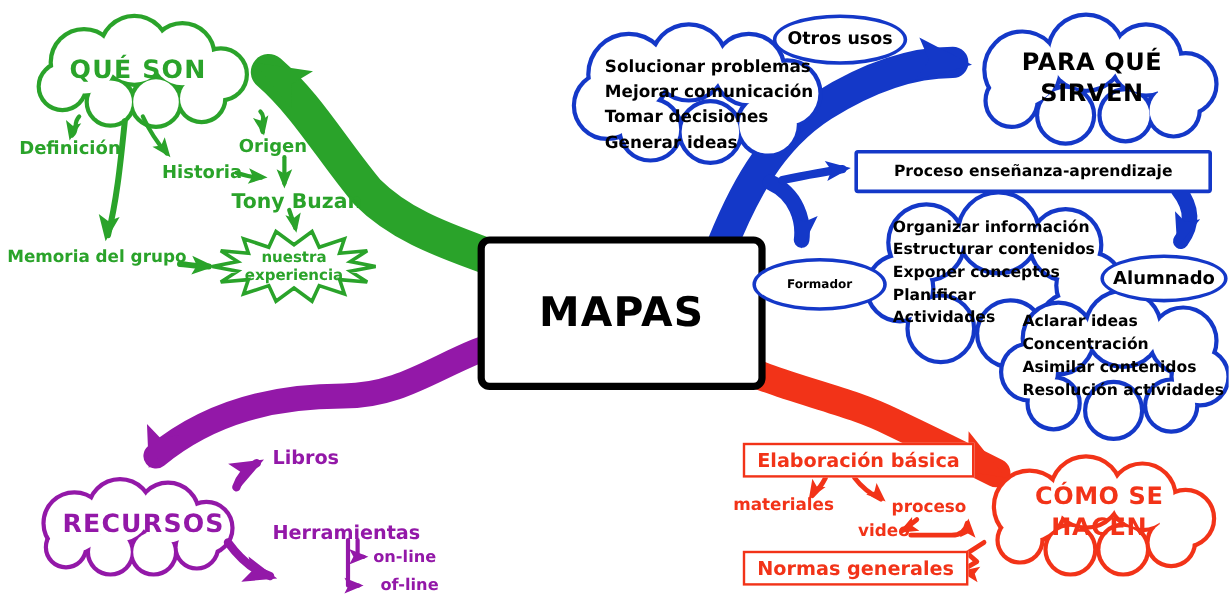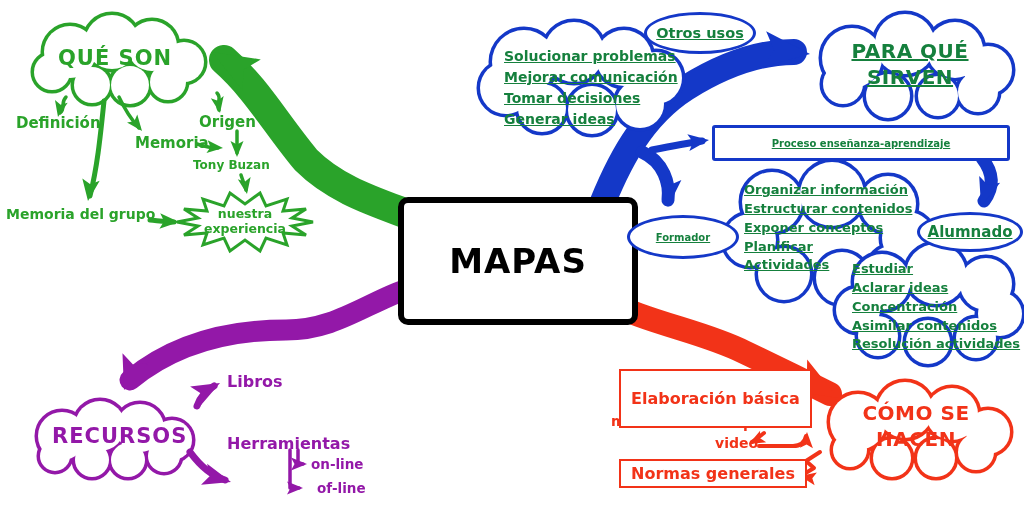--- a/index.html
+++ b/index.html
@@ -25,21 +25,21 @@
   
   .s-green{stroke:#2aa32a;stroke-width:7;}
   .s-blue{stroke:#1438c8;stroke-width:7;}
   .s-purple{stroke:#9318a8;stroke-width:7;}
   .s-red{stroke:#f23318;stroke-width:7;}
 
   .star{fill:#fff;stroke:#2aa32a;stroke-width:3;}
 
   
   .lbl{position:absolute;font-weight:bold;white-space:nowrap;z-index:2;}
-  .green{color:#2aa32a;} .blue{color:#15803d;text-decoration:underline;} .purple{color:#9318a8;} .red{color:#f23318;}
+  .green{color:#2aa32a;} .blue{color:#000000;} .purple{color:#9318a8;} .red{color:#f23318;}
   .center-node{position:absolute;left:398px;top:197px;width:228px;height:116px;z-index:3;
     background:#fff;border:6px solid #000;border-radius:10px;display:flex;flex-direction:column;
     align-items:center;justify-content:center;font-weight:bold;font-size:34px;letter-spacing:1px;color:#000;line-height:1.2;}
   .ellipse{position:absolute;z-index:3;background:#fff;border-radius:50%;display:flex;align-items:center;justify-content:center;font-weight:bold;}
   .box{position:absolute;z-index:3;background:#fff;display:flex;align-items:center;justify-content:center;font-weight:bold;}
   .ctr{text-align:center;}
 </style>
 </head>
 <body>
 
@@ -218,73 +218,72 @@
       <use href="#ah-sm" class="f-purple" transform="translate(303,488) rotate(0)"></use>
     </g>
   </svg>
 
   <div class="center-node">
     <div>MAPAS</div>
   </div>
 
   <div class="lbl green" style="left:58px;top:46px;font-size:21px;letter-spacing:1px;">QUÉ SON</div>
   <div class="lbl green" style="left:16px;top:114px;font-size:15px;">Definición</div>
-  <div class="lbl green" style="left:135px;top:134px;font-size:15px;">Memoria</div>
+  <div class="lbl green" style="left:135px;top:134px;font-size:15px;">Historia</div>
   <div class="lbl green" style="left:199px;top:113px;font-size:15px;">Origen</div>
-  <div class="lbl green" style="left:193px;top:158px;font-size:12px;">Tony Buzan</div>
+  <div class="lbl green" style="left:193px;top:158px;font-size:17px;">Tony Buzan</div>
   <div class="lbl green" style="left:6px;top:206px;font-size:14px;">Memoria del grupo</div>
   <div class="lbl green ctr" style="left:193px;top:206px;width:104px;font-size:12.5px;line-height:1.2;">
     <div>nuestra</div>
     <div>experiencia</div>
   </div>
 
   <div class="ellipse blue" style="left:644px;top:12px;width:106px;height:36px;border:3.5px solid #1438c8;font-size:14.5px;">
     <span>Otros usos</span>
   </div>
   <div class="lbl blue" style="left:504px;top:46px;font-size:14px;line-height:1.5;">
     <div>Solucionar problemas</div>
     <div>Mejorar comunicación</div>
     <div>Tomar decisiones</div>
     <div>Generar ideas</div>
   </div>
   <div class="lbl blue ctr" style="left:828px;top:38px;width:164px;font-size:20px;line-height:1.3;letter-spacing:0.5px;">
     <div>PARA QUÉ</div>
     <div>SIRVEN</div>
   </div>
-  <div class="box blue" style="left:712px;top:125px;width:292px;height:30px;border:3px solid #1438c8;border-radius:3px;font-size:10px;">
+  <div class="box blue" style="left:712px;top:125px;width:292px;height:30px;border:3px solid #1438c8;border-radius:3px;font-size:13px;">
     <span>Proceso enseñanza-aprendizaje</span>
   </div>
   <div class="ellipse blue" style="left:627px;top:215px;width:106px;height:38px;border:3.5px solid #1438c8;font-size:10px;">
     <span>Formador</span>
   </div>
   <div class="lbl blue" style="left:744px;top:181px;font-size:13px;line-height:1.45;">
     <div>Organizar información</div>
     <div>Estructurar contenidos</div>
     <div>Exponer conceptos</div>
     <div>Planificar</div>
     <div>Actividades</div>
   </div>
   <div class="ellipse blue" style="left:917px;top:212px;width:100px;height:34px;border:3.5px solid #1438c8;font-size:15px;">
     <span>Alumnado</span>
   </div>
   <div class="lbl blue" style="left:852px;top:260px;font-size:13px;line-height:1.45;">
-    <div>Estudiar</div>
     <div>Aclarar ideas</div>
     <div>Concentración</div>
     <div>Asimilar contenidos</div>
     <div>Resolución actividades</div>
   </div>
 
   <div class="lbl purple" style="left:52px;top:424px;font-size:21px;letter-spacing:1px;">RECURSOS</div>
   <div class="lbl purple" style="left:227px;top:372px;font-size:16px;">Libros</div>
   <div class="lbl purple" style="left:227px;top:434px;font-size:16px;">Herramientas</div>
   <div class="lbl purple" style="left:311px;top:456px;font-size:13.5px;">on-line</div>
   <div class="lbl purple" style="left:317px;top:480px;font-size:13.5px;">of-line</div>
 
-  <div class="box red" style="left:619px;top:369px;padding:18px 10px;border:2.5px solid #f23318;font-size:16px;">
+  <div class="box red" style="left:619px;top:369px;padding:3px 10px;border:2.5px solid #f23318;font-size:16px;">
     <span>Elaboración básica</span>
   </div>
   <div class="lbl red" style="left:611px;top:413px;font-size:14px;">materiales</div>
   <div class="lbl red" style="left:743px;top:415px;font-size:14px;">proceso</div>
   <div class="lbl red" style="left:715px;top:435px;font-size:14px;">video</div>
   <div class="box red" style="left:619px;top:459px;padding:3px 10px;border:2.5px solid #f23318;font-size:16px;text-align:center;">
     <span>Normas generales</span>
   </div>
   <div class="lbl red ctr" style="left:843px;top:400px;width:146px;font-size:20px;line-height:1.3;letter-spacing:0.5px;">
     <div>CÓMO SE</div>

